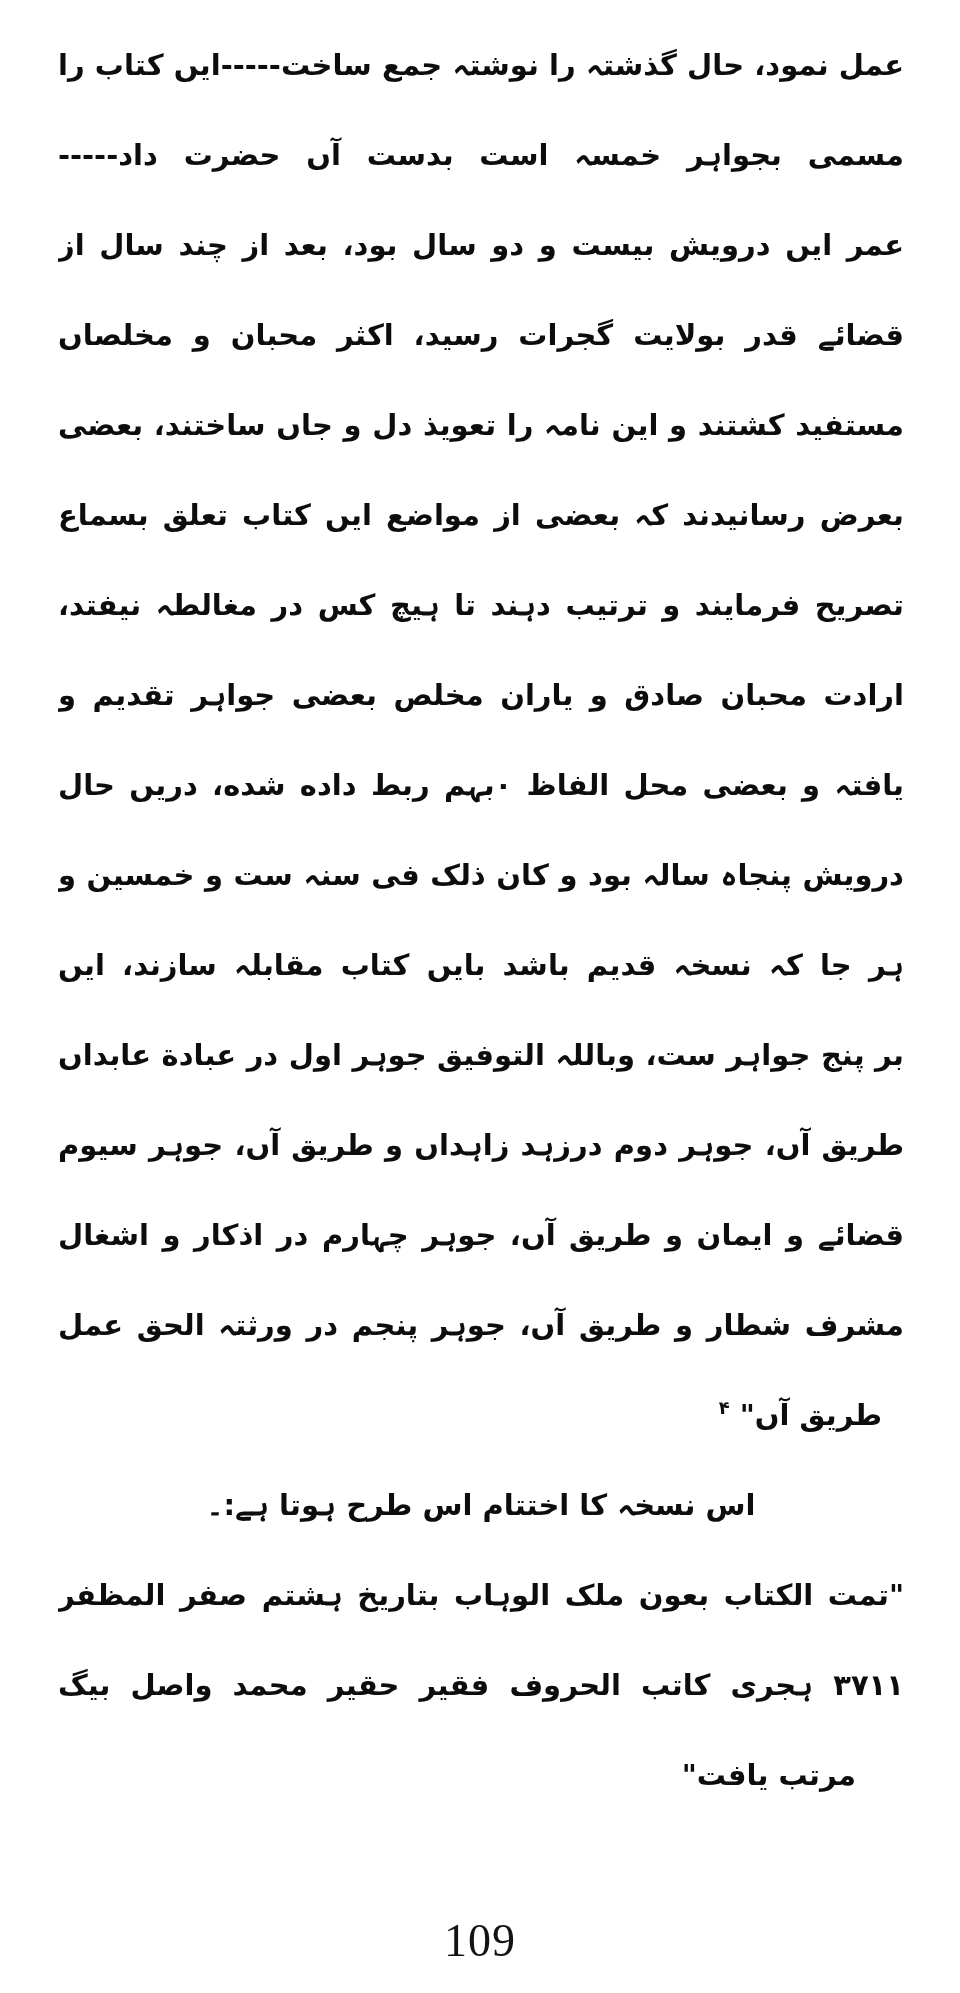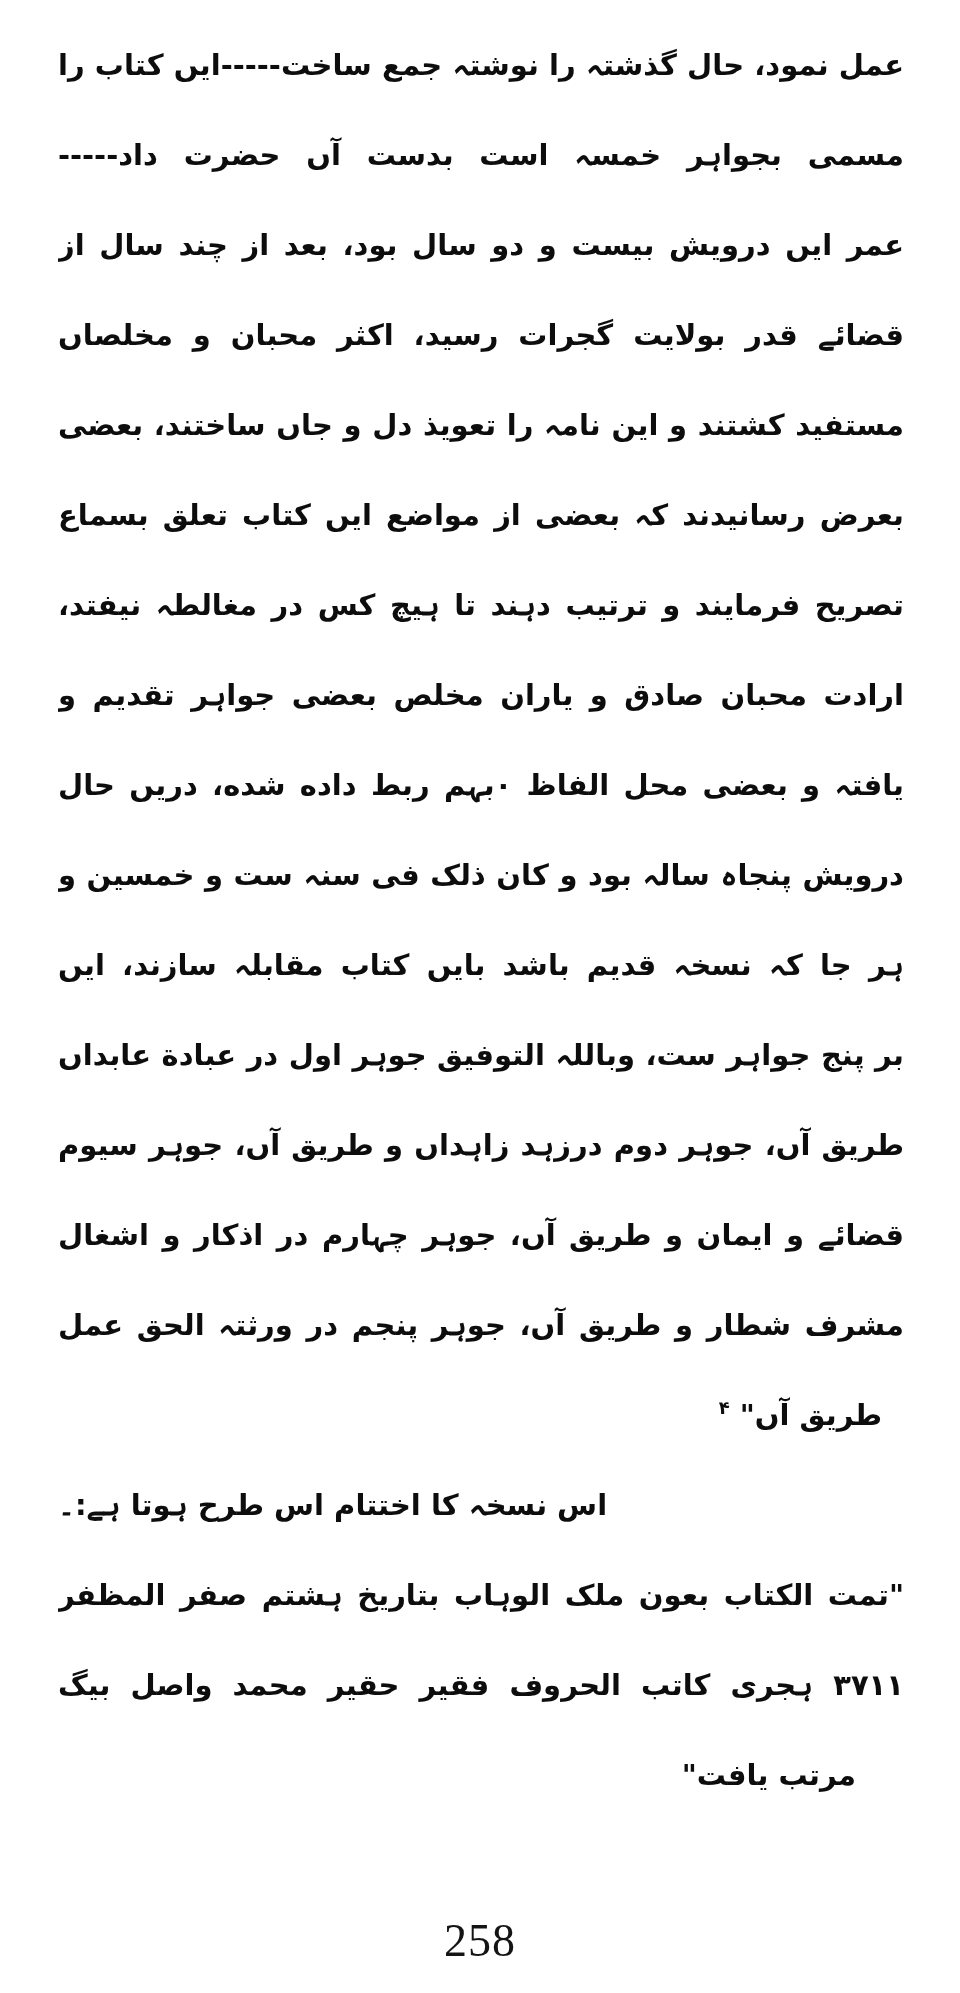--- a/index.html
+++ b/index.html
@@ -25,21 +25,21 @@
     font-weight: 700;
     color: #0d0d0d;
     overflow: hidden;
     white-space: normal;
   }
   .just {
     text-align: justify;
     text-align-last: justify;
   }
   .flush {
-    text-align: left;
+    text-align: center;
   }
   .indent-sm {
     text-align: right;
     padding-right: 22px;
   }
   .indent-lg {
     text-align: right;
     padding-right: 48px;
   }
   sup.fn {
@@ -84,14 +84,14 @@
     <div class="ln just">مشرف شطار و طریق آں، جوہر پنجم در ورثتہ الحق عمل محققان و</div>
     <div class="ln indent-sm">
       <span>طریق آں"</span><sup class="fn">۴</sup>
     </div>
     <div class="ln flush">اس نسخہ کا اختتام اس طرح ہوتا ہے:۔</div>
     <div class="ln just">"تمت الکتاب بعون ملک الوہاب بتاریخ ہشتم صفر المظفر</div>
     <div class="ln just">۳۷۱۱ ہجری کاتب الحروف فقیر حقیر محمد واصل بیگ قادری</div>
     <div class="ln indent-lg">مرتب یافت"</div>
   </div>
 
-  <div class="page-number">258</div>
+  <div class="page-number">109</div>
 </div>
 
 </body></html>

